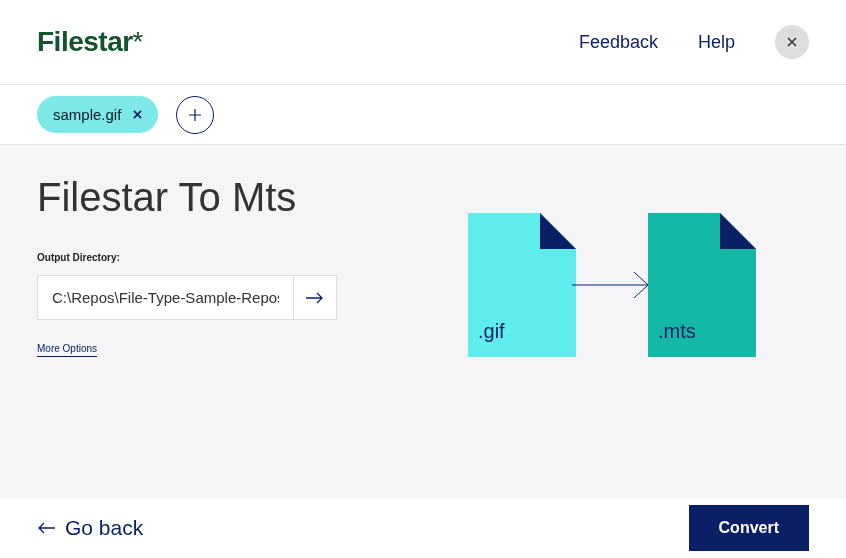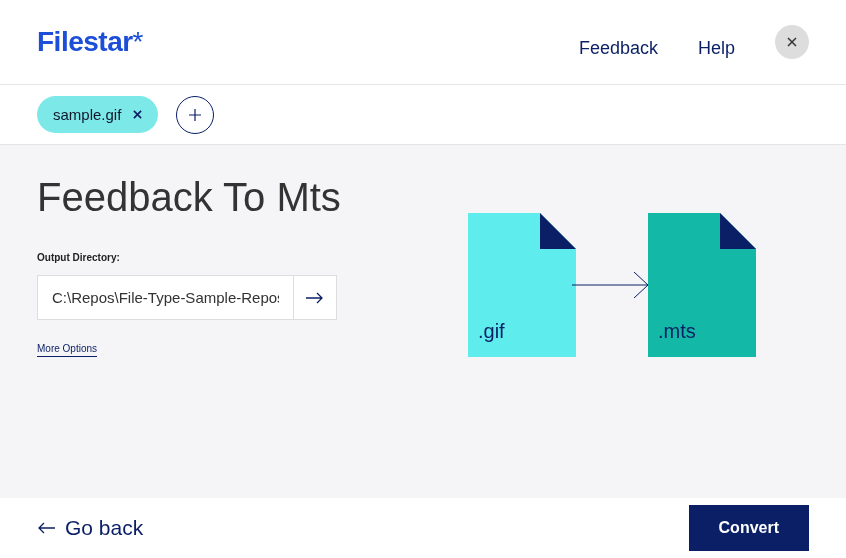--- a/index.html
+++ b/index.html
@@ -18,29 +18,29 @@
       display: flex;
       align-items: center;
       justify-content: space-between;
       padding: 20px 37px;
       border-bottom: 1px solid #e5e5e5;
       height: 85px;
     }
     .logo {
       font-size: 28px;
       font-weight: 600;
-      color: #1d4ed8;
+      color: #14532d;
       letter-spacing: -0.5px;
     }
     .logo-star {
       font-weight: 400;
     }
     .header-right {
       display: flex;
-      align-items: flex-end;
+      align-items: center;
       gap: 40px;
     }
     .nav-link {
       font-size: 18px;
       color: #0a1f66;
       text-decoration: none;
     }
     .close-btn {
       width: 34px;
       height: 34px;
@@ -246,21 +246,21 @@
     </span>
   </div>
   <button class="add-btn">
     <svg width="12" height="12" viewBox="0 0 12 12">
         <path d="M6 0 V12 M0 6 H12" stroke="#0a1f66" stroke-width="1.2" fill="none"></path>
       </svg>
   </button>
 </div>
 
 <div class="main">
-  <h1 class="title">Feedback To Mts</h1>
+  <h1 class="title">Filestar To Mts</h1>
   <div class="output-label">Output Directory:</div>
   <div class="output-row">
     <input class="output-input" value="C:\Repos\File-Type-Sample-Reposit" style="">
     <button class="output-arrow">
       <svg width="18" height="14" viewBox="0 0 18 14">
           <path d="M0 7 H16 M11 2 L16 7 L11 12" stroke="#0a1f66" stroke-width="1.3" fill="none"></path>
         </svg>
     </button>
   </div>
   <a class="more-options">More Options</a>

